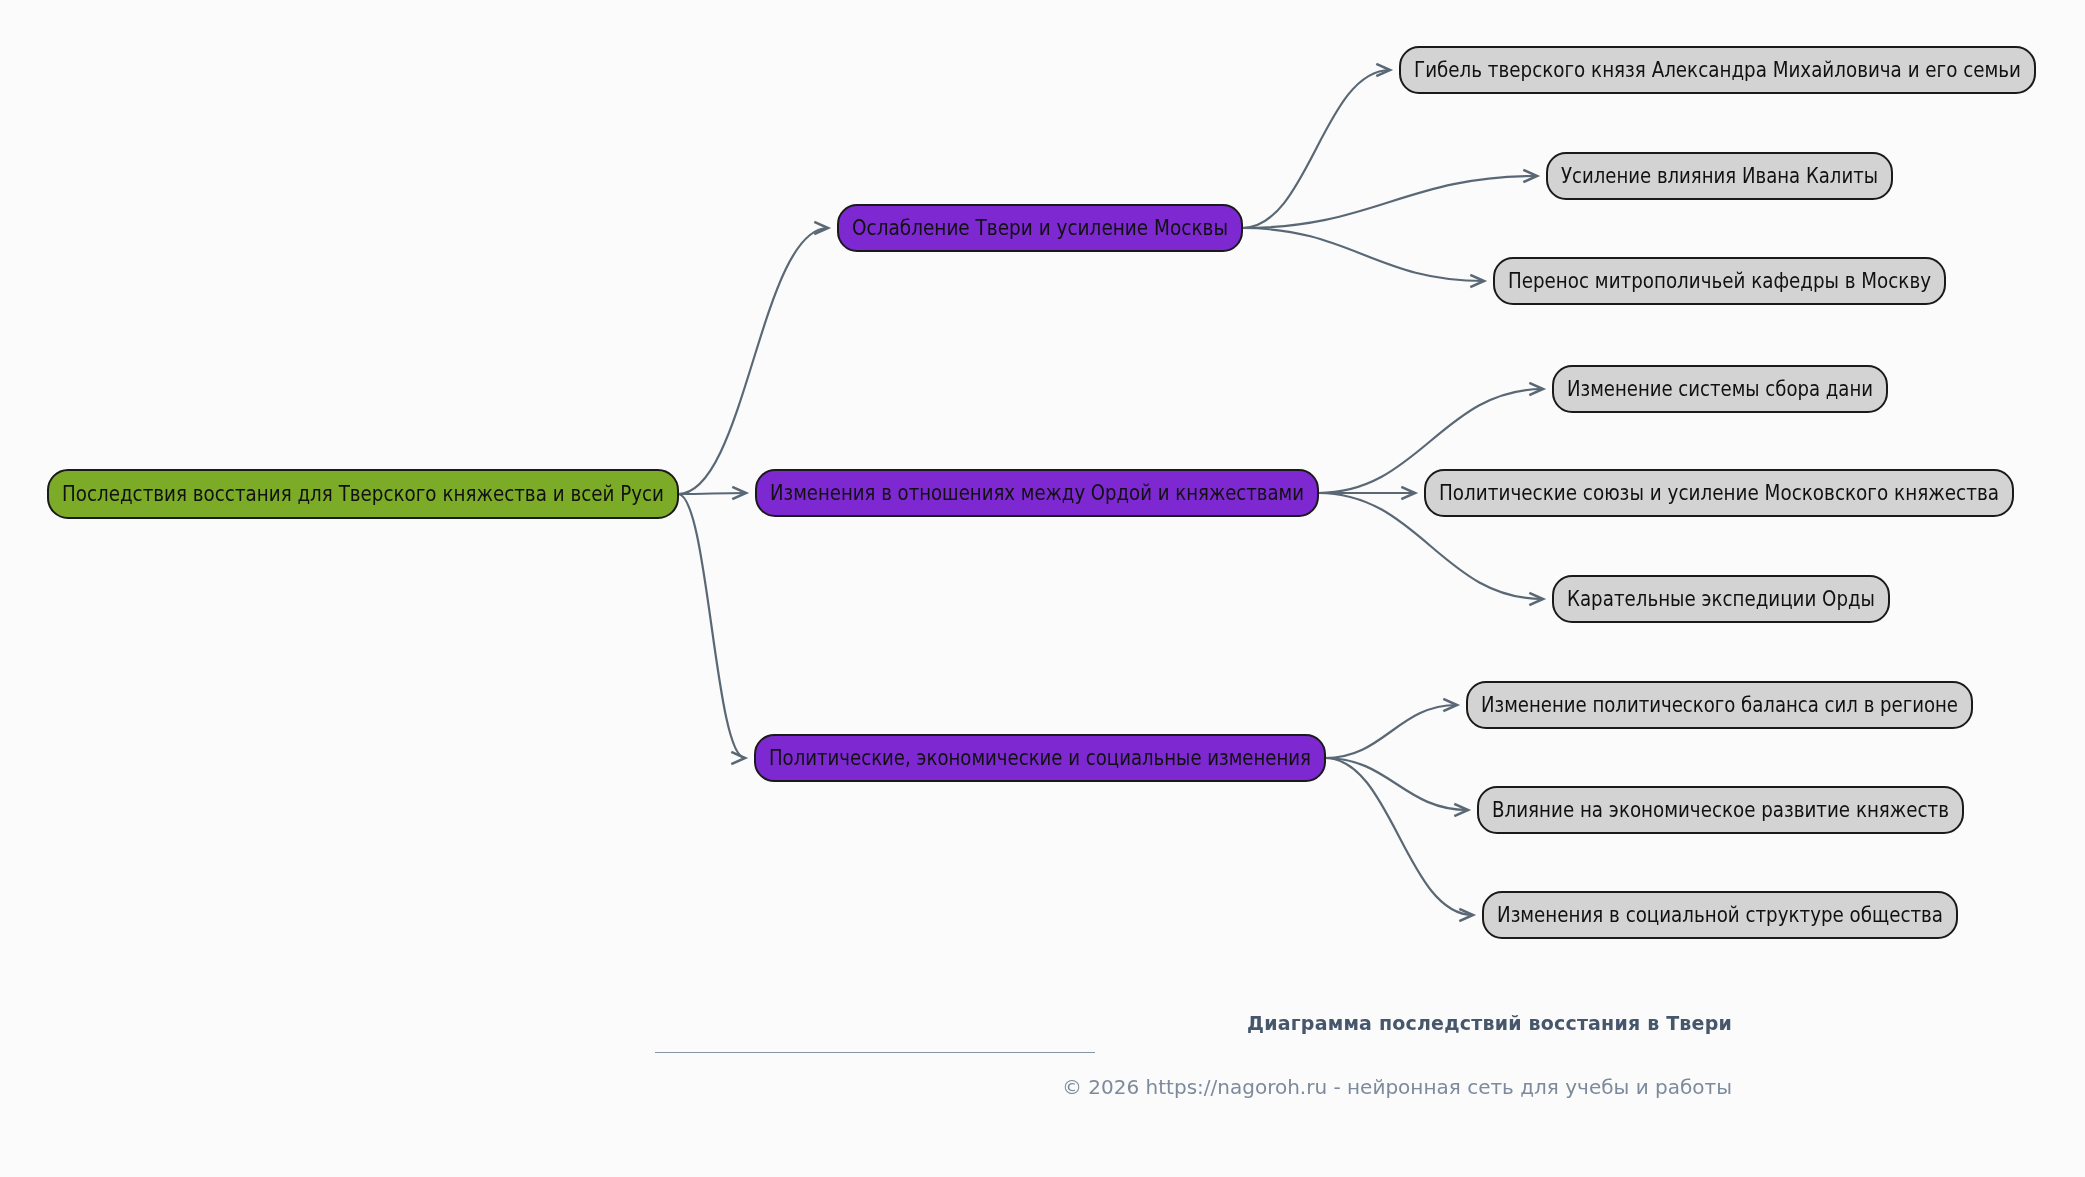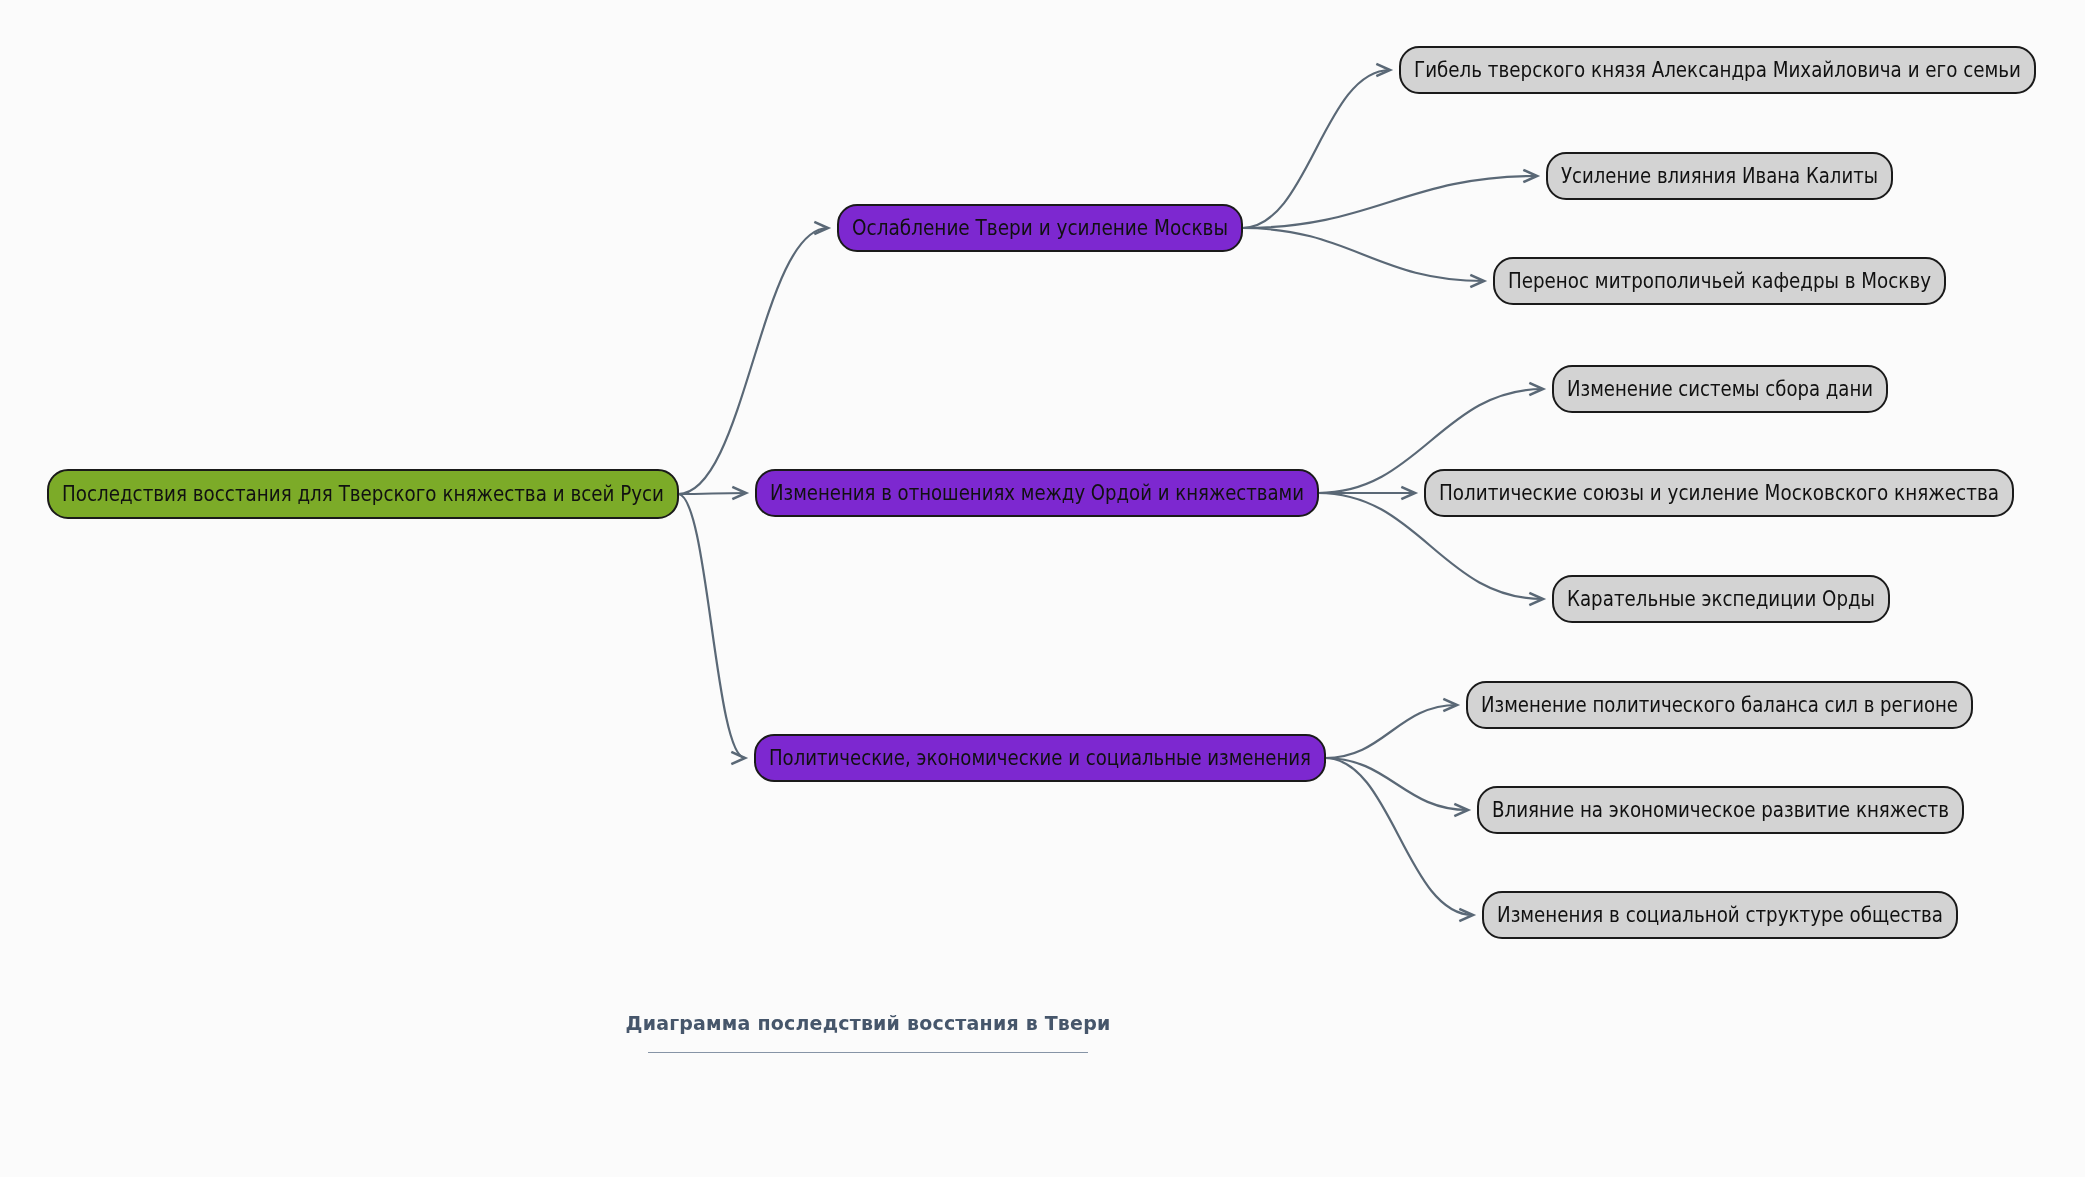--- a/index.html
+++ b/index.html
@@ -51,24 +51,24 @@
   }
   .node-label {
     fill: #111111;
     font-family: "DejaVu Sans", "Liberation Sans", sans-serif;
     font-size: 21px;
     dominant-baseline: middle;
     white-space: pre;
   }
   .footer-block {
     position: absolute;
-    left: 11px;
+    left: 18px;
     top: 1012px;
     width: 1714px;
-    text-align: center;
+    text-align: right;
   }
   .footer-title {
     font-family: "DejaVu Sans", "Liberation Sans", sans-serif;
     font-size: 19px;
     font-weight: bold;
     color: #46566B;
     letter-spacing: 0.2px;
     margin: 0;
   }
   .footer-rule {
@@ -167,13 +167,14 @@
       <g>
         <rect class="node-shape leaf-node" x="1483" y="892" width="474" height="46" rx="19.166666666666668" ry="19.166666666666668"></rect>
         <text class="node-label" x="1720" y="916" text-anchor="middle" textLength="446" lengthAdjust="spacingAndGlyphs">Изменения в социальной структуре общества</text>
       </g>
     </g>
 </svg>
 
 <div class="footer-block">
   <div class="footer-title">Диаграмма последствий восстания в Твери</div>
   <hr class="footer-rule">
+  <div class="footer-credit">© 2026 https://nagoroh.ru - нейронная сеть для учебы и работы</div>
 </div>
 
 </body></html>

